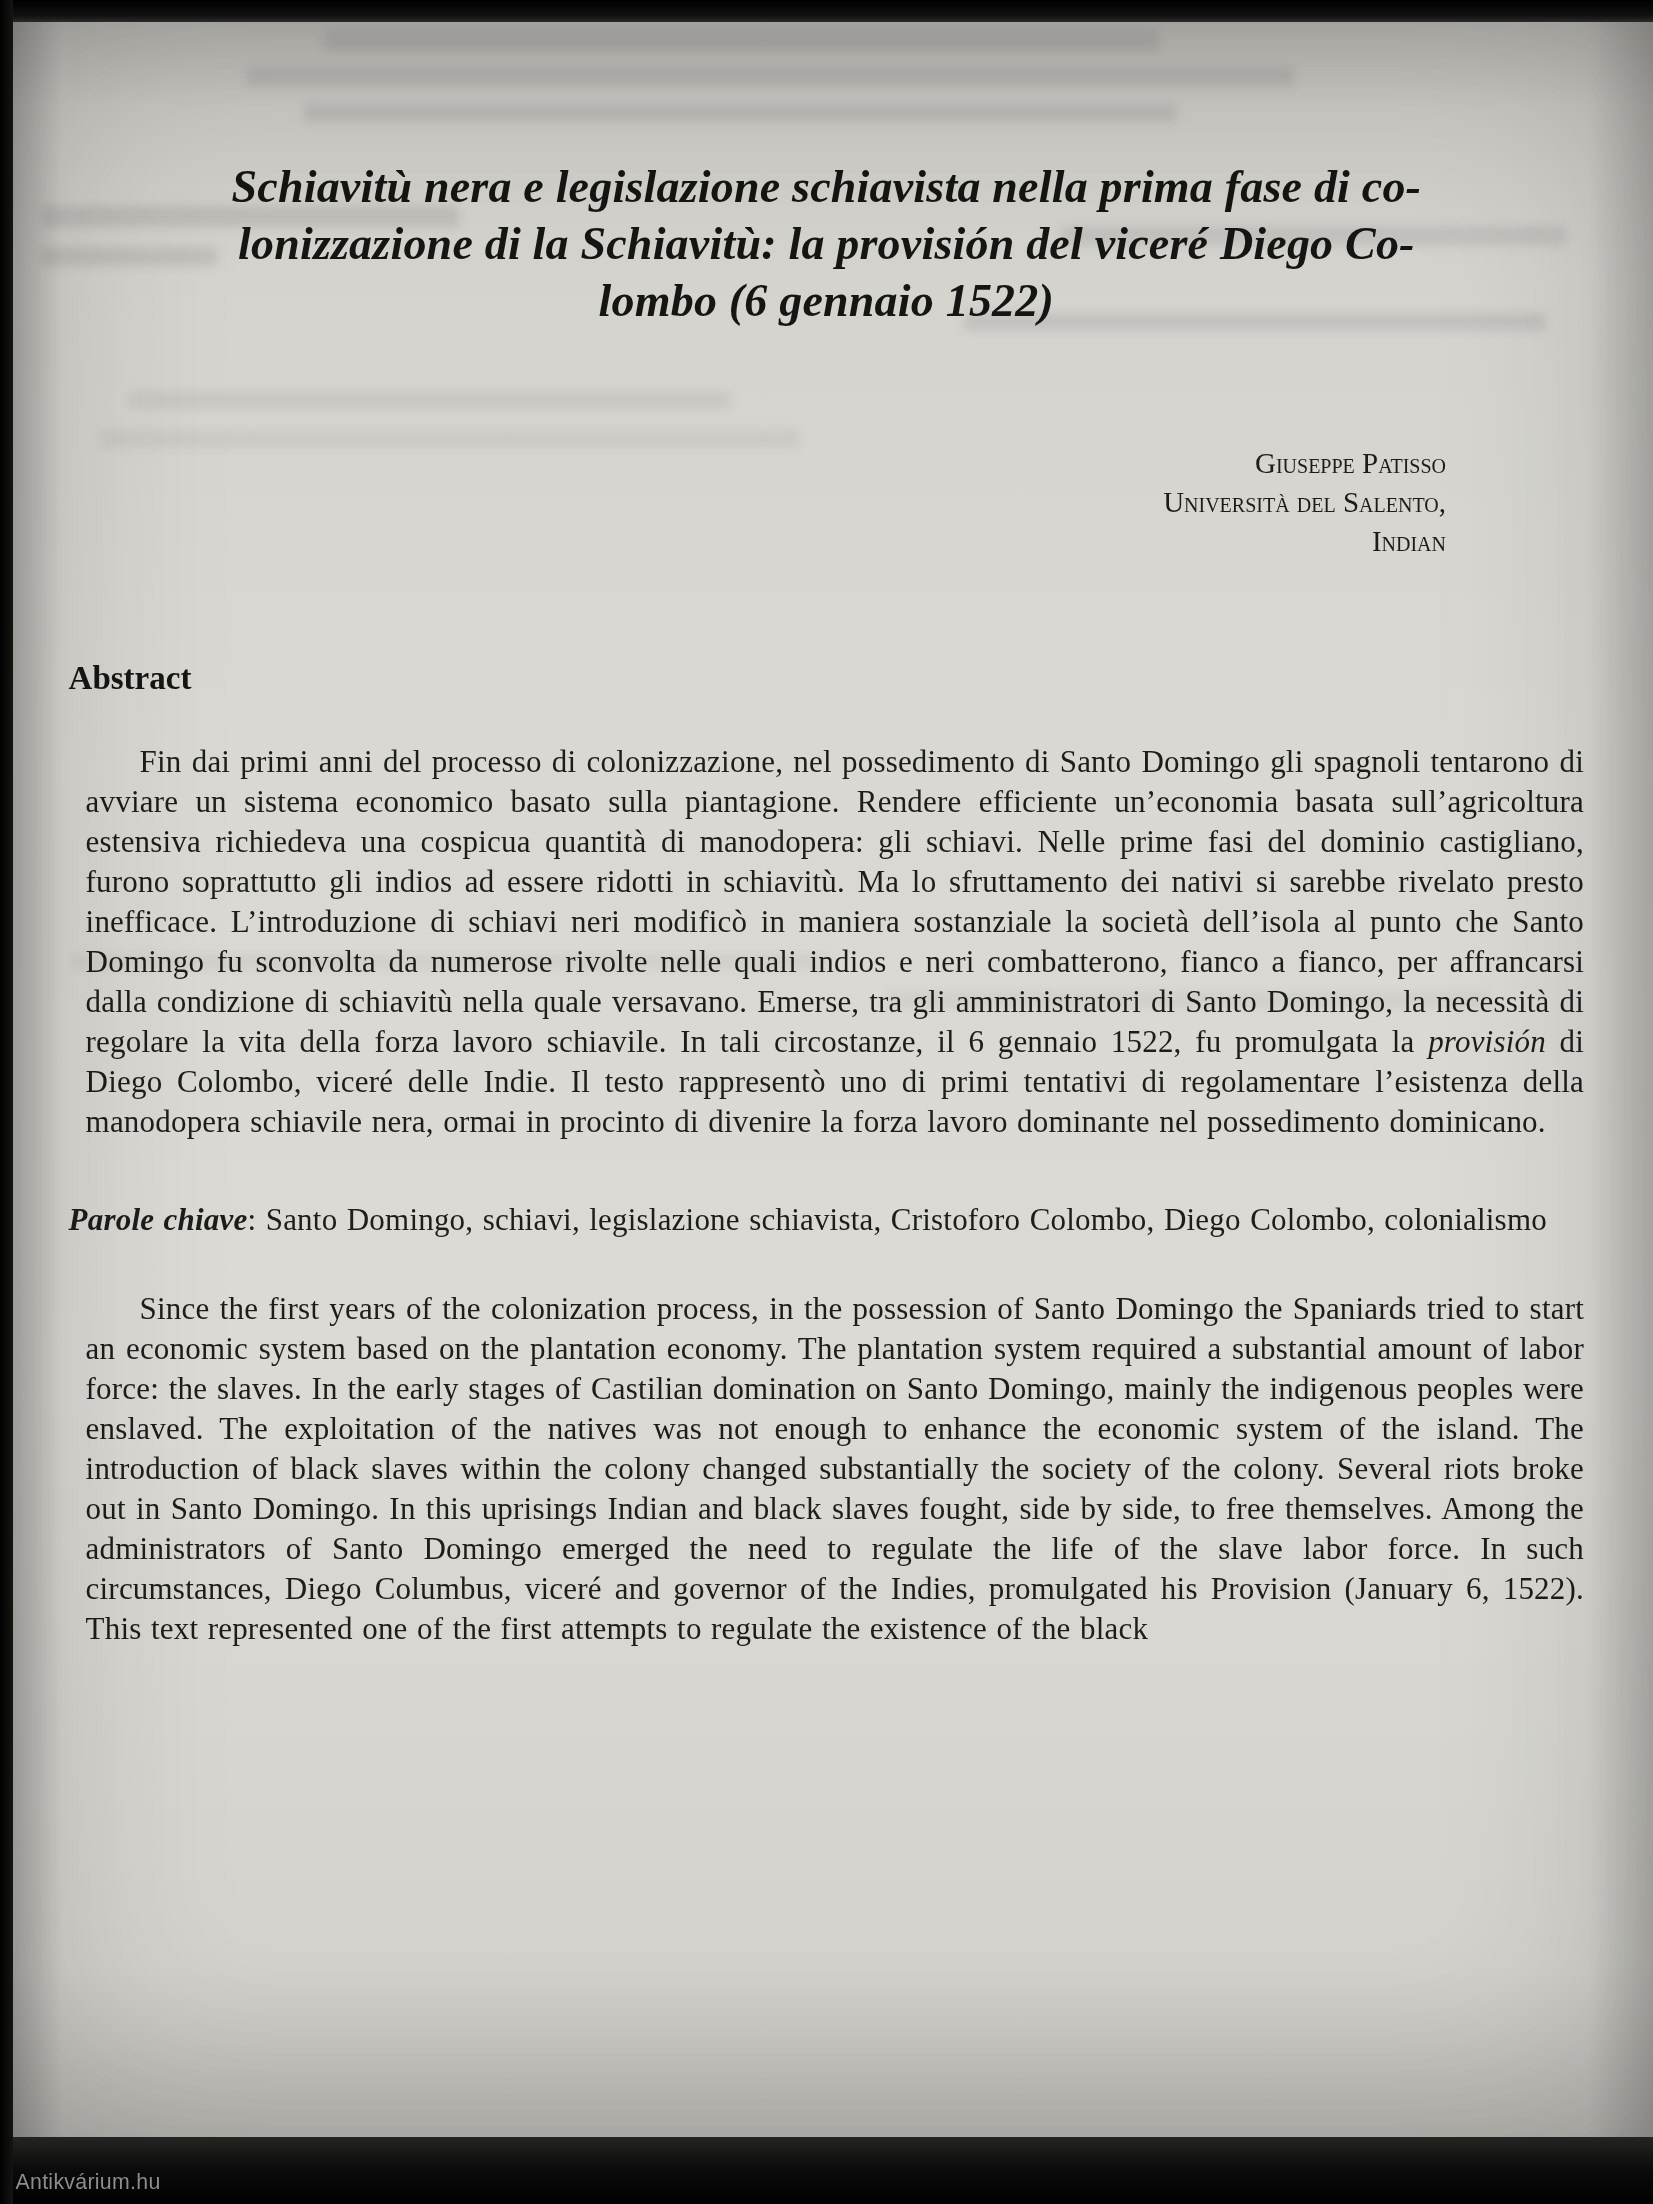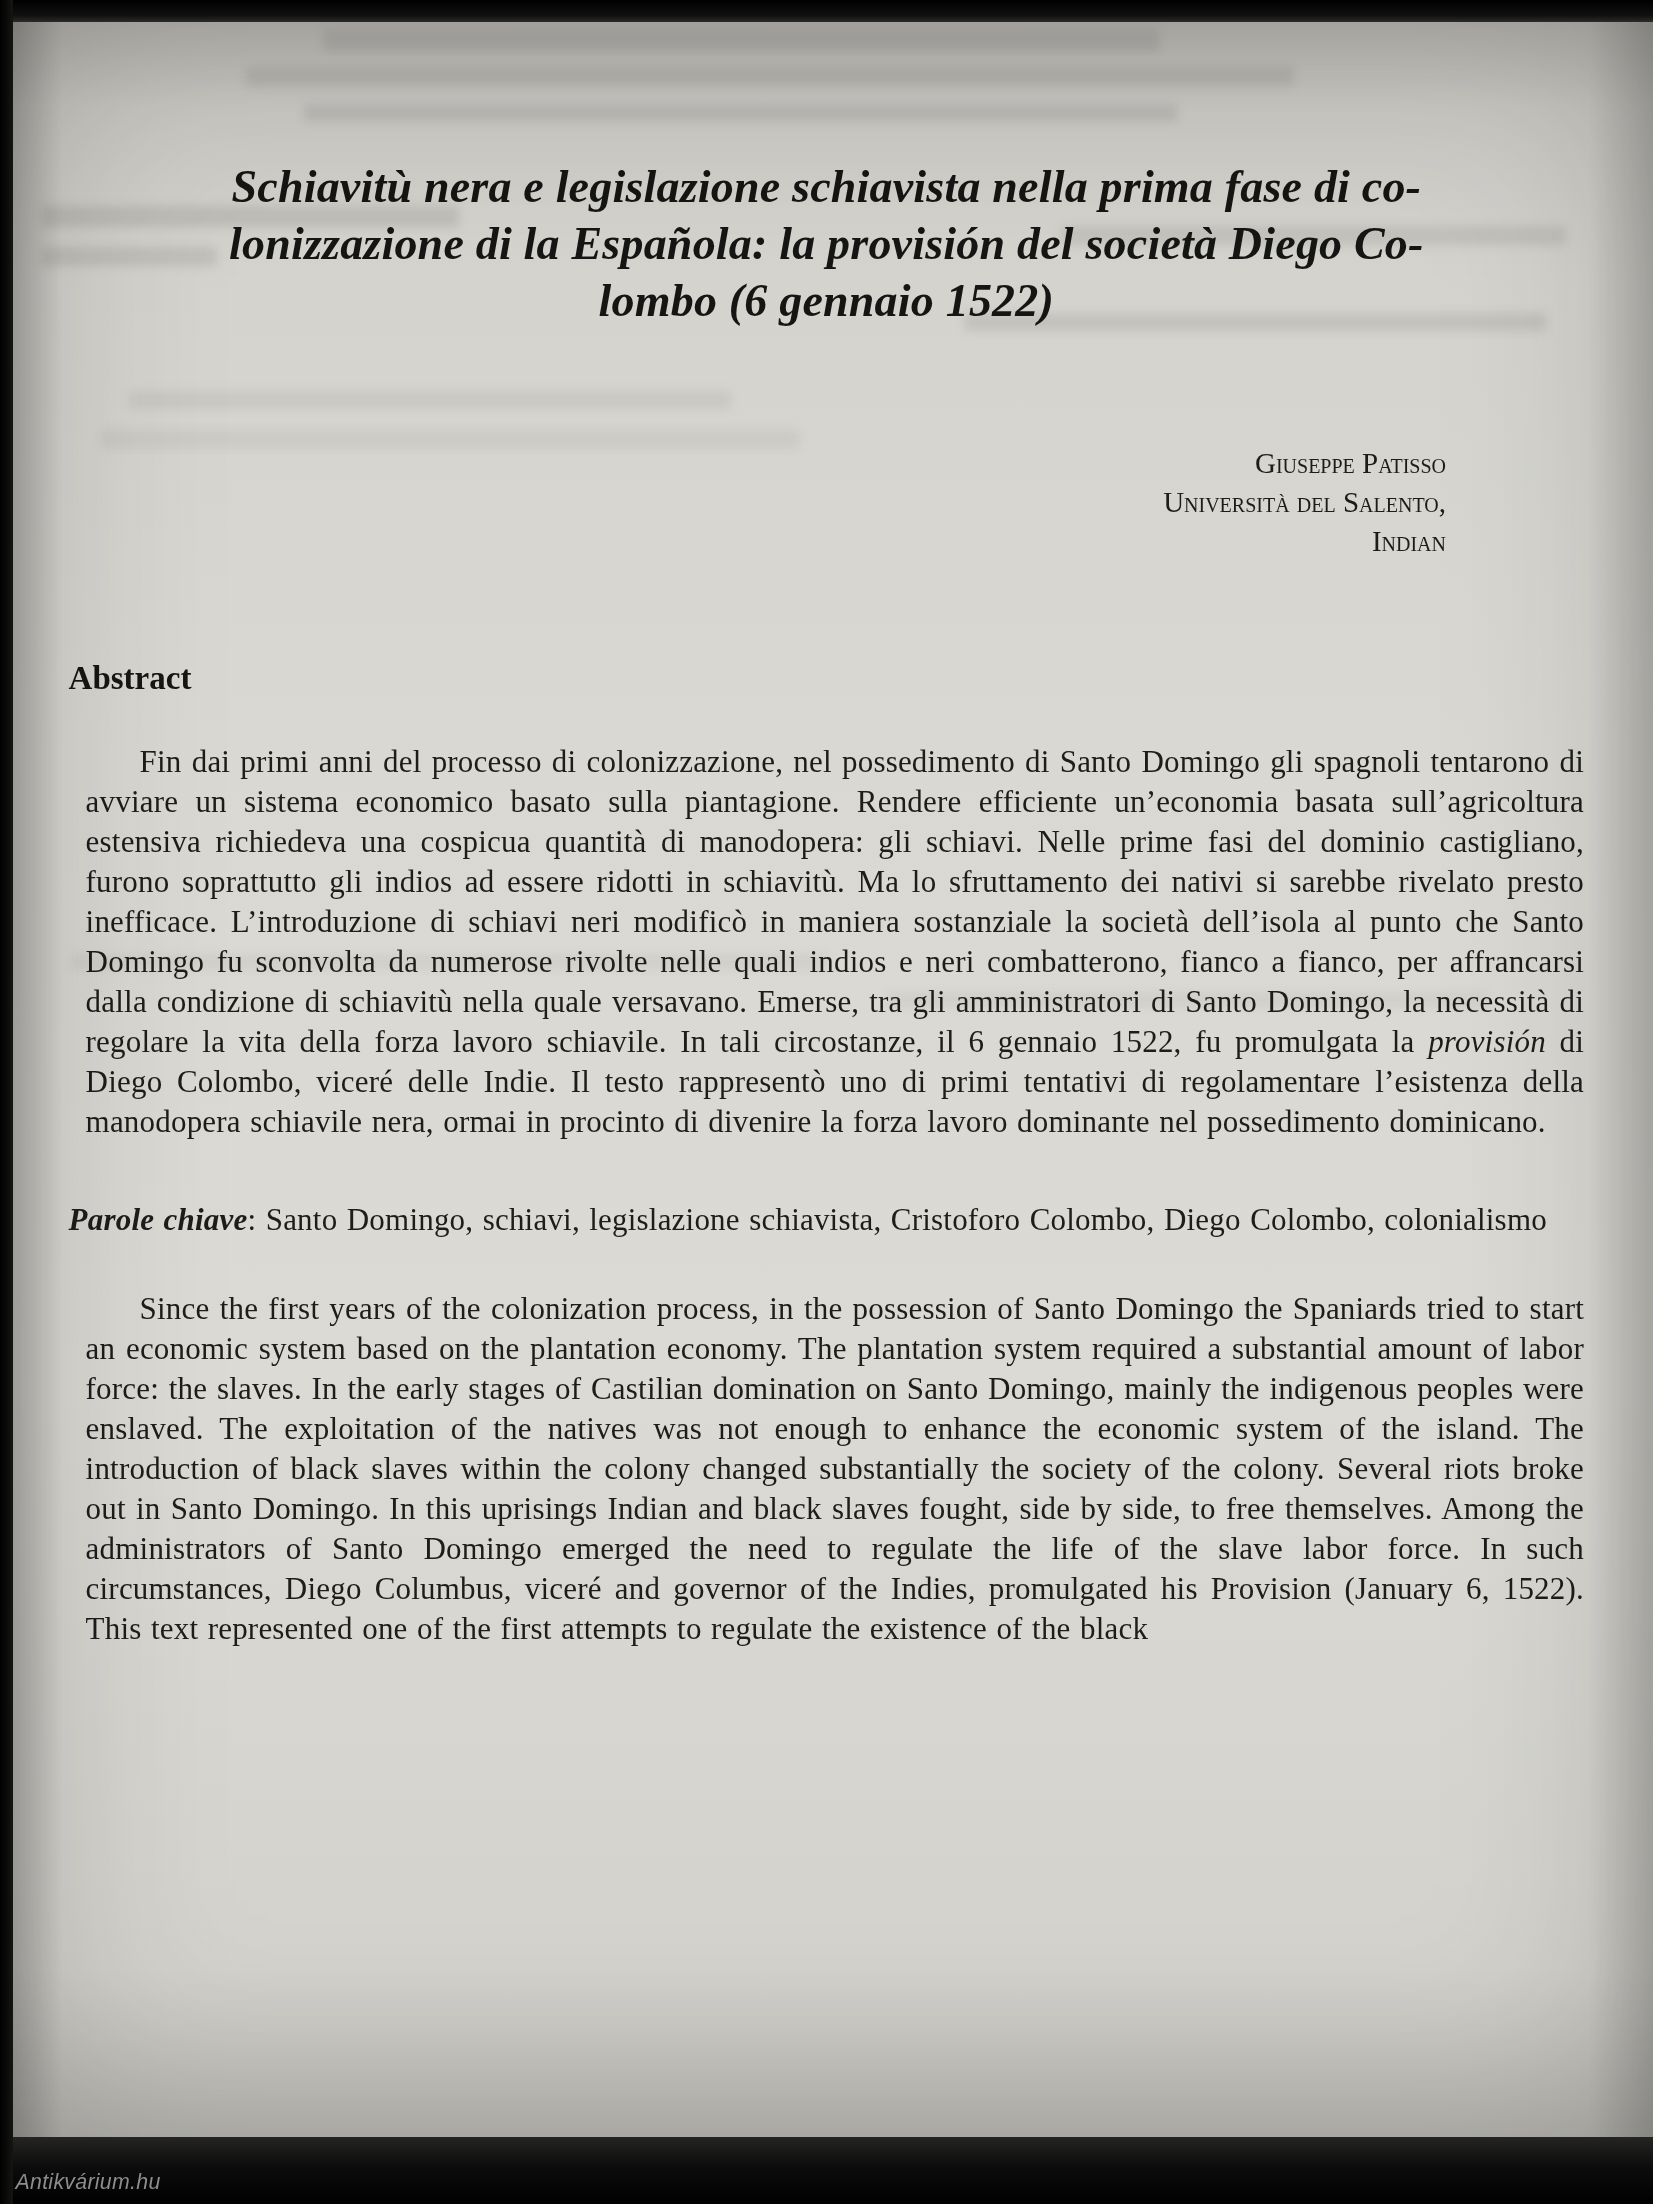--- a/index.html
+++ b/index.html
@@ -103,21 +103,20 @@
     background: linear-gradient(90deg, #000 0%, #151513 100%);
   }
   .watermark {
     position: absolute;
     left: 15.5px;
     bottom: 9.7px;
     font-family: "Liberation Sans", sans-serif;
     font-size: 21.3px;
     color: #8d8d8b;
     letter-spacing: 0.3px;
-    font-style: italic;
   }
 </style>
 </head>
 <body>
 
 <div class="photo">
 
   <div class="paper">
 
     <div class="ghost" style="left:311px; top:7.8px;  width:835px; height:21.3px;"></div>
@@ -129,21 +128,21 @@
     <div class="ghost" style="left:951px; top:291px; width:582px; height:17.5px;"></div>
     <div class="ghost" style="left:116px; top:369px; width:602px; height:17.5px; background:rgba(95,95,92,0.10);"></div>
     <div class="ghost" style="left:87px;  top:408px; width:699px; height:17.5px; background:rgba(95,95,92,0.09);"></div>
     <div class="ghost" style="left:58px;  top:932px; width:757px; height:15.5px; background:rgba(95,95,92,0.07);"></div>
     <div class="ghost" style="left:873px; top:970px; width:602px; height:15.5px; background:rgba(95,95,92,0.07);"></div>
 
     <div class="content">
 
       <h1 class="title">
         <span class="title-line">Schiavitù nera e legislazione schiavista nella prima fase di co-</span>
-        <span class="title-line">lonizzazione di la Española: la provisión del società Diego Co-</span>
+        <span class="title-line">lonizzazione di la Schiavitù: la provisión del viceré Diego Co-</span>
         <span class="title-line">lombo (6 gennaio 1522)</span>
       </h1>
 
       <div class="author-block">
         <div>Giuseppe Patisso</div>
         <div>Università del Salento,</div>
         <div>Indian</div>
       </div>
 
       <h2 class="abstract-heading">Abstract</h2>

